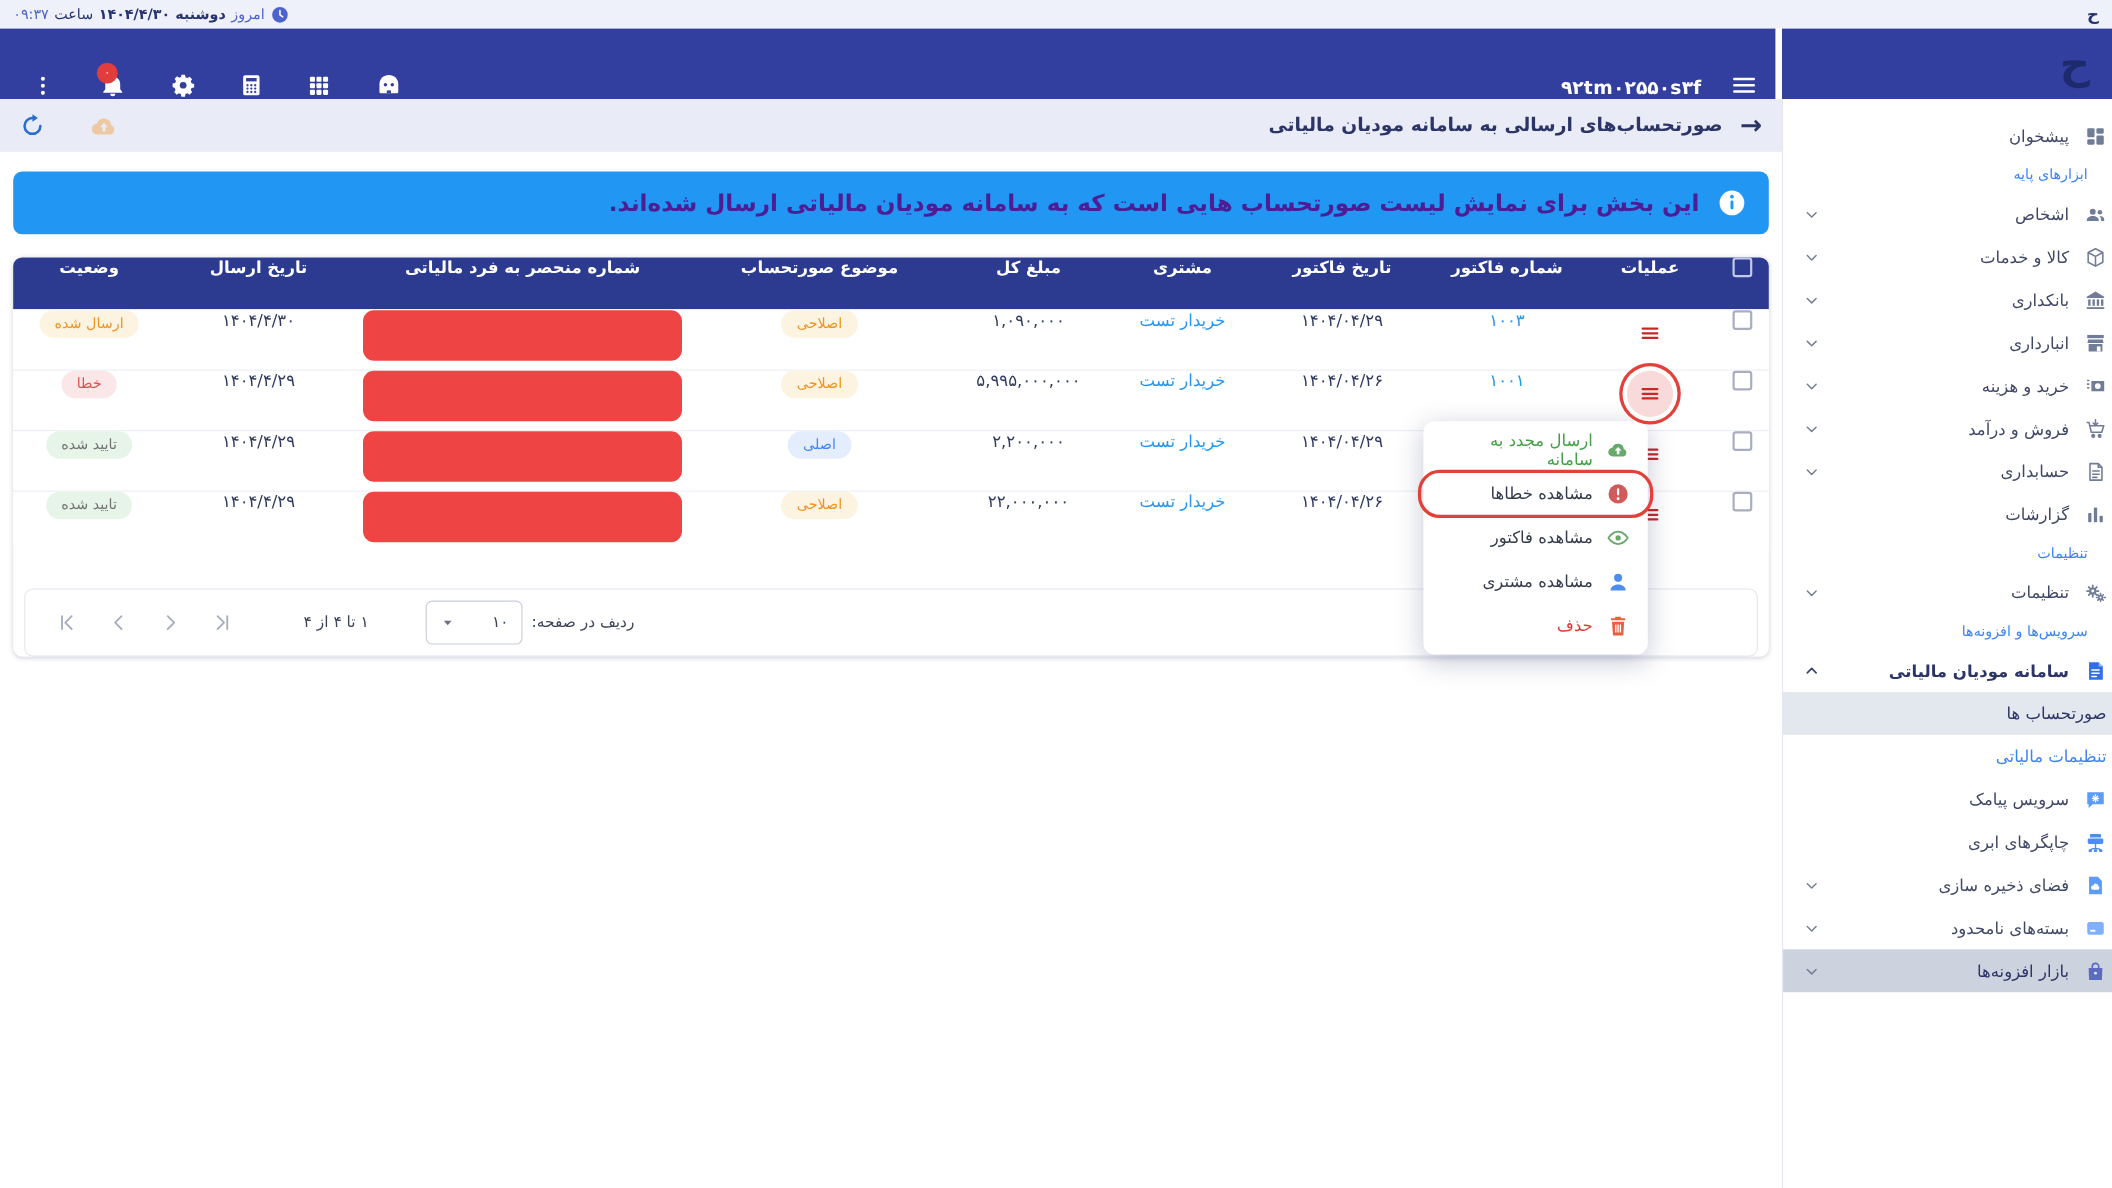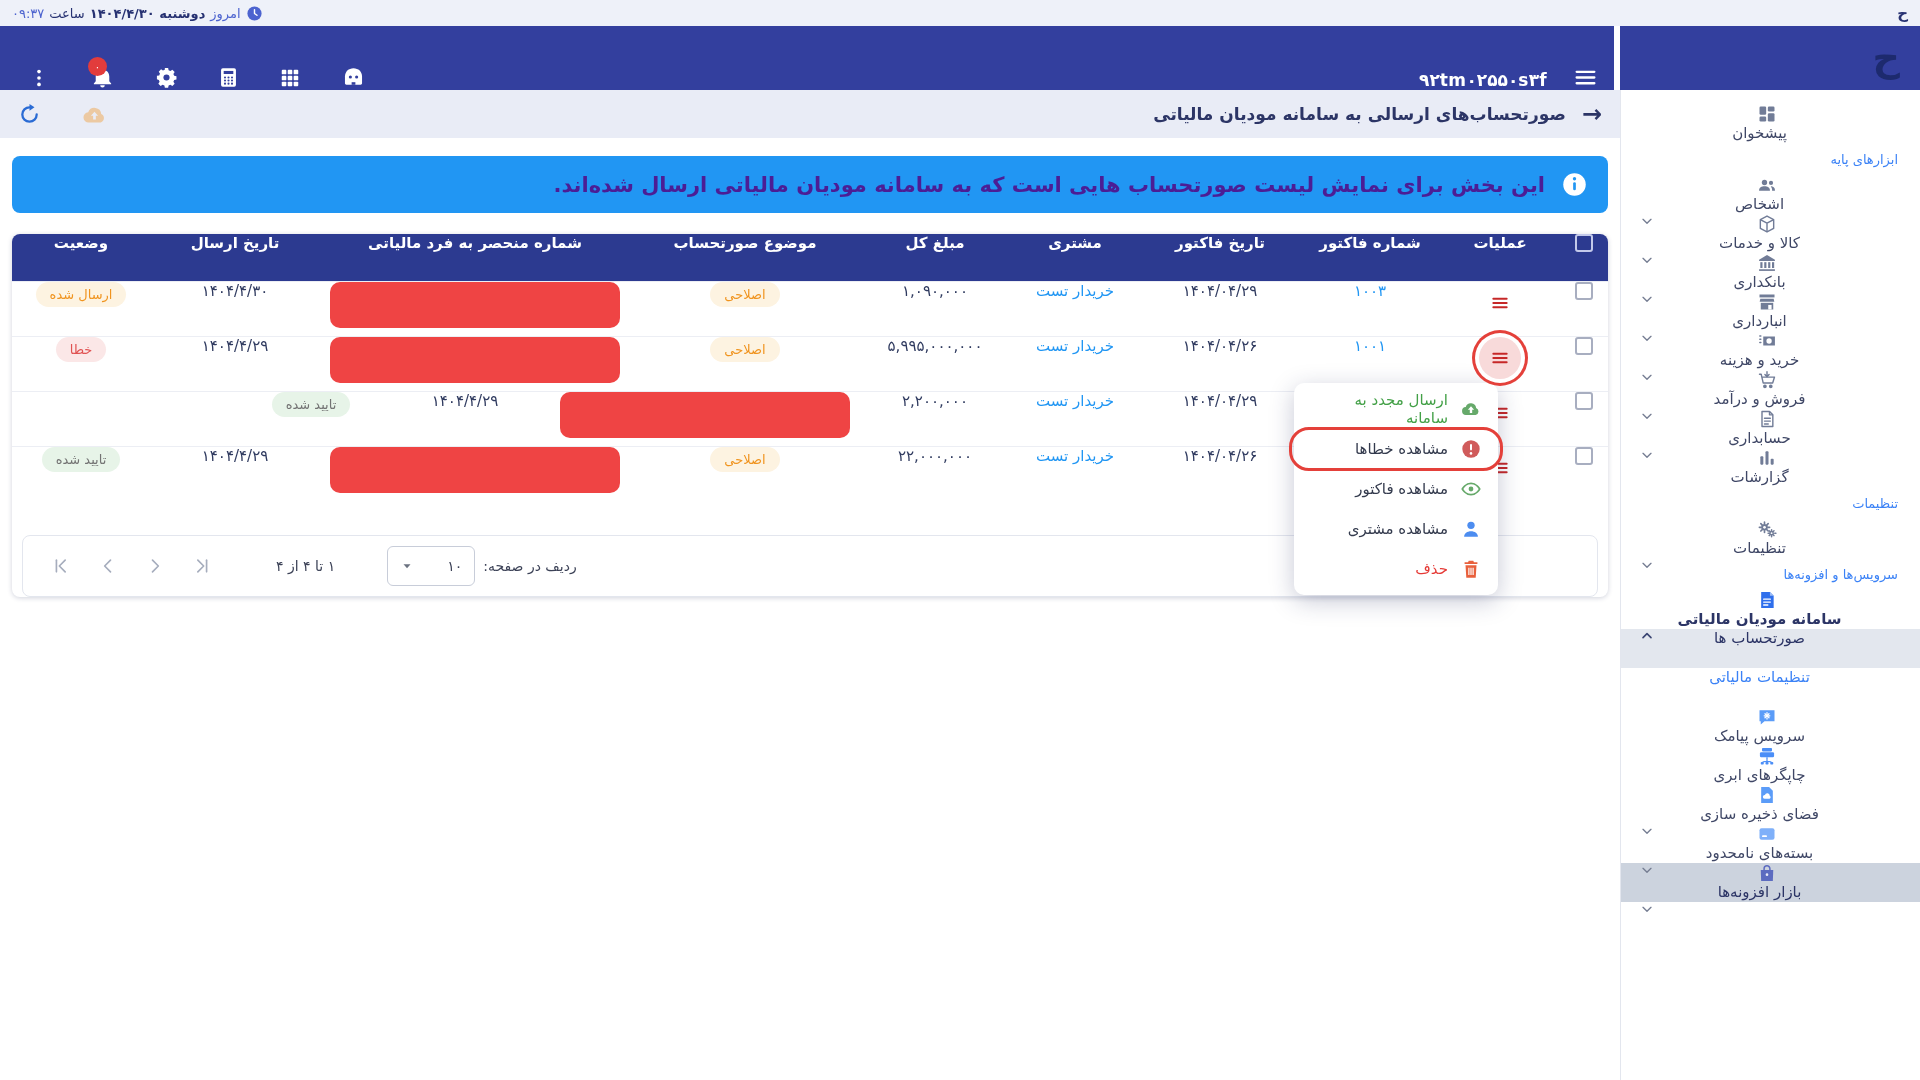--- a/index.html
+++ b/index.html
@@ -29,22 +29,22 @@
   .nv-group { display:flex; align-items:center; gap:40px; padding-left:12px; }
   .bell-wrap { position:relative; }
   .badge { position:absolute; top:-8px; right:8px; min-width:19px; height:19px; border-radius:50%;
            background:#e23c3c; color:#fff; font-size:10px; display:flex; align-items:center; justify-content:center; }
 
   
   .body { display:flex; height:990px; }
   .sidebar { width:300px; border-left:1px solid #e3e6ee; padding-top:14px; overflow:hidden; background:#fff; }
   .main { flex:1; position:relative; background:#fff; }
 
-  .sb-item { height:39px; display:flex; align-items:center; padding:0 40px 0 18px; font-size:15px;
-             color:#3f4766; cursor:pointer;flex-direction:column; }
+  .sb-item { height:39px; display:flex; align-items:center; padding:0 5px 0 18px; font-size:15px;
+             color:#3f4766; cursor:pointer; }
   .sb-item .sb-ic { width:20px; height:20px; margin-left:14px; flex:0 0 auto; }
   .sb-item .sb-chev { margin-right:auto; }
   .sb-item.selected { background:#e3e7ee; color:#2c3566; }
   .sb-item.highlight { background:#ccd3de; color:#2c3566; }
   .sb-item.link { color:#3b82f6; }
   .sb-item.expanded { color:#2c3566; font-weight:600; }
   .sb-section { height:32px; display:flex; align-items:center; padding:0 22px; font-size:13px; color:#3b82f6; }
 
   
   .page-hdr { height:48px; background:#e9ecf6; display:flex; align-items:center; padding:0 18px; }
@@ -620,20 +620,23 @@
                 <span class="t-link"></span>
               </div>
               <div class="cell col-invoice_date">
                 <span class="t-date">۱۴۰۴/۰۴/۲۹</span>
               </div>
               <div class="cell col-customer">
                 <span class="t-link">خریدار تست</span>
               </div>
               <div class="cell col-total">
                 <span class="t-amount">۲,۲۰۰,۰۰۰</span>
+              </div>
+              <div class="cell col-subject">
+                <span class="badge-pill bp-original">اصلی</span>
               </div>
               <div class="cell col-tax_id">
                 <div class="masked"></div>
               </div>
               <div class="cell col-sent_date">
                 <span class="t-date">۱۴۰۴/۴/۲۹</span>
               </div>
               <div class="cell col-status">
                 <span class="badge-pill bp-approved">تایید شده</span>
               </div>

